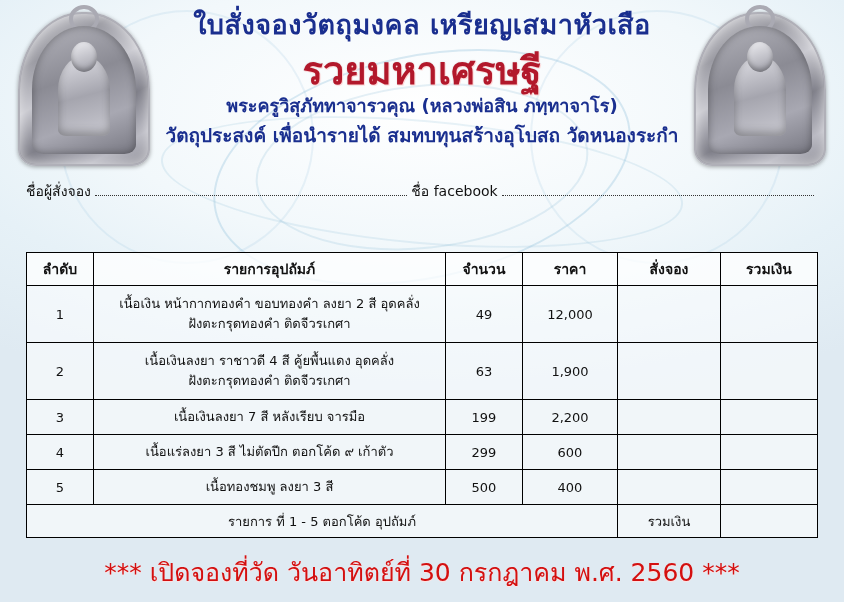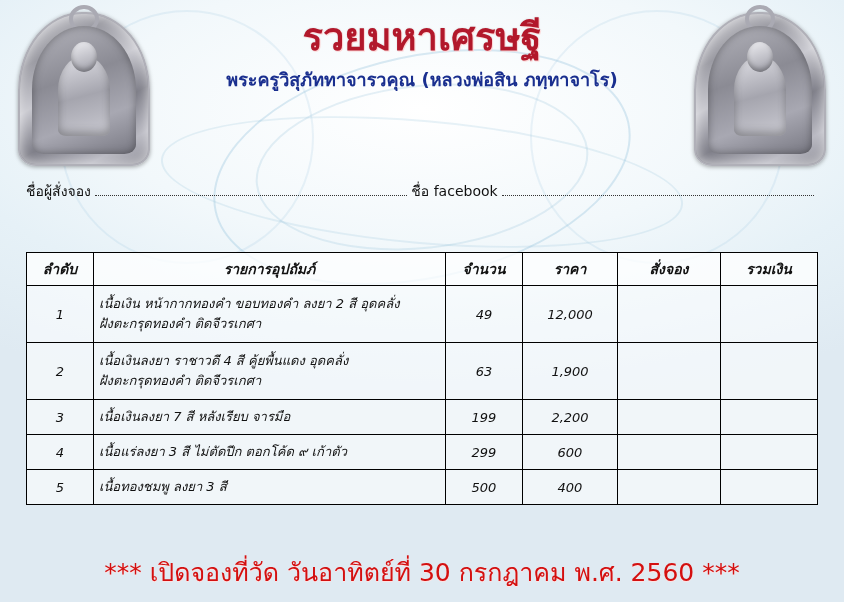--- a/index.html
+++ b/index.html
@@ -111,21 +111,21 @@
     font-weight: bold;
     color: #b2182b;
     text-shadow: 1px 1px 0 #ffd9d9, 0 0 2px rgba(0,0,0,0.15);
     line-height: 1.2;
     margin-top: 7px;
   }
   .title3 {
     font-size: 18px;
     font-weight: bold;
     color: #1a2f8f;
-    margin-top: 7px;
+    margin-top: 0;
     line-height: 1.3;
   }
   .title4 {
     font-size: 19px;
     font-weight: bold;
     color: #1a2f8f;
     margin-top: 5px;
     line-height: 1.3;
   }
 
@@ -160,36 +160,35 @@
     right: 26px;
     top: 252px;
     z-index: 6;
   }
   table {
     width: 100%;
     border-collapse: collapse;
     background: rgba(255,255,255,0.55);
     font-size: 13px;
     color: #111;
-    font-style: italic;
   }
   th, td {
     border: 1px solid #000;
     padding: 3px 5px;
     vertical-align: middle;
   }
   thead th {
     text-align: center;
     font-weight: bold;
     font-size: 14px;
     height: 26px;
     background: rgba(255,255,255,0.5);
   }
   td.c { text-align: center; }
-  td.desc { text-align: left; line-height: 1.55; }
+  td.desc { text-align: center; line-height: 1.55; }
   .col-no { width: 56px; }
   .col-qty { width: 66px; }
   .col-price { width: 84px; }
   .col-order { width: 92px; }
   .col-total { width: 86px; }
   tr.r1 td, tr.r2 td { height: 50px; }
   tr.r3 td, tr.r4 td, tr.r5 td { height: 28px; }
   tr.sum td { height: 26px; text-align: center; font-weight: normal; }
 
   
@@ -228,22 +227,24 @@
   <div class="amulet right">
     <div class="ring"></div>
     <div class="inner">
       <div class="monk">
         <div class="head"></div>
       </div>
     </div>
   </div>
 
   <div class="head-wrap">
+    <div class="title1">ใบสั่งจองวัตถุมงคล เหรียญเสมาหัวเสือ</div>
     <div class="title2">รวยมหาเศรษฐี</div>
     <div class="title3">พระครูวิสุภัททาจารวคุณ (หลวงพ่อสิน ภทฺทาจาโร)</div>
+    <div class="title4">วัตถุประสงค์ เพื่อนำรายได้ สมทบทุนสร้างอุโบสถ วัดหนองระกำ</div>
   </div>
 
   <div class="fields">
     <div class="field-row">
       <span class="fl">ชื่อผู้สั่งจอง</span>
       <span class="dots"></span>
       <span class="fl">ชื่อ facebook</span>
       <span class="dots"></span>
     </div>
   </div>
@@ -300,18 +301,23 @@
           <td class="c"></td>
         </tr>
         <tr class="r5">
           <td class="c">5</td>
           <td class="desc">เนื้อทองชมพู ลงยา 3 สี</td>
           <td class="c">500</td>
           <td class="c">400</td>
           <td class="c"></td>
           <td class="c"></td>
         </tr>
+        <tr class="sum">
+          <td colspan="4" class="c">รายการ ที่ 1 - 5 ตอกโค้ด อุปถัมภ์</td>
+          <td class="c">รวมเงิน</td>
+          <td class="c"></td>
+        </tr>
       </tbody>
     </table>
   </div>
 
   <div class="footer">*** เปิดจองที่วัด วันอาทิตย์ที่ 30 กรกฎาคม พ.ศ. 2560 ***</div>
 </div>
 
 </body></html>

